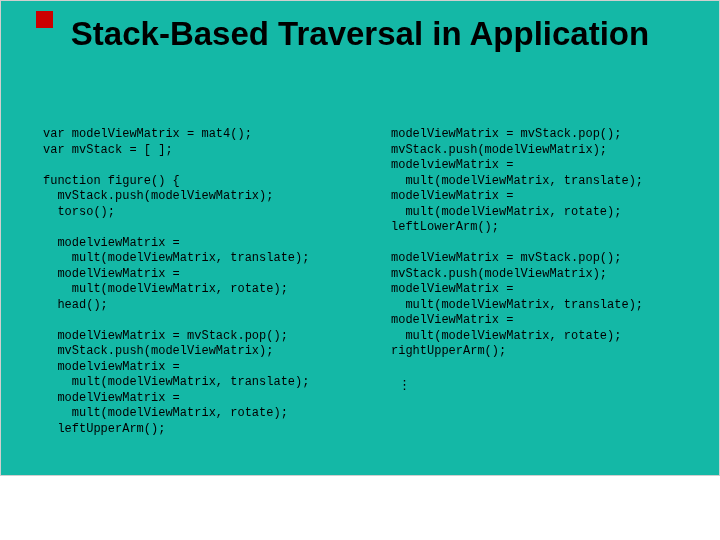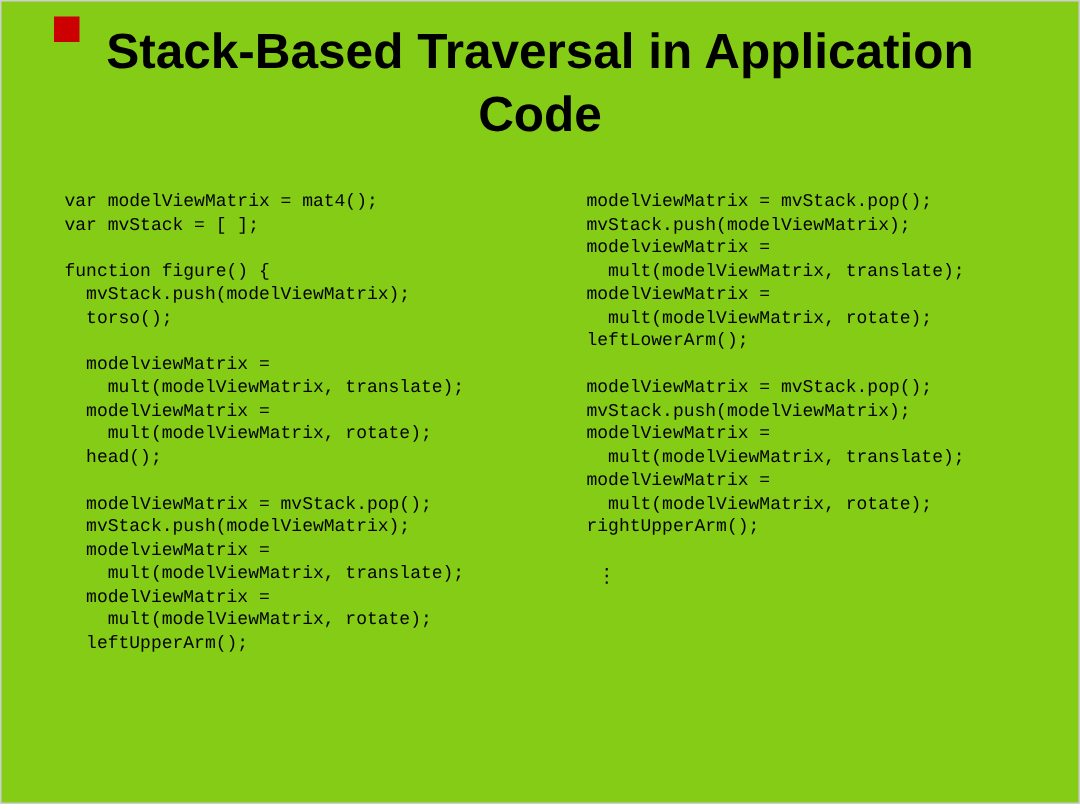--- a/index.html
+++ b/index.html
@@ -3,22 +3,22 @@
 <meta charset="utf-8">
 <style>
   html, body {
     margin: 0;
     padding: 0;
     background: #ffffff;
   }
   .slide {
     position: relative;
     width: 720px;
-    height: 536px;
-    background: #84cc16;
+    height: 476px;
+    background: #14b8a6;
     border: 1px solid #cfcfcf;
     box-sizing: border-box;
     overflow: hidden;
     font-family: "Liberation Sans", sans-serif;
     text-decoration: underline;
   }
   .accent-square {
     position: absolute;
     left: 35px;
     top: 10px;
@@ -63,21 +63,20 @@
 </style>
 </head>
 <body>
 
 <div class="slide">
 
   <div class="accent-square" style="background: rgb(204, 0, 0);"></div>
 
   <h1 class="title">
     <span>Stack-Based Traversal in Application</span><br>
-    <span>Code</span>
   </h1>
 
   <pre class="code code-left">var modelViewMatrix = mat4();
 var mvStack = [ ];
 
 function figure() {
   mvStack.push(modelViewMatrix);
   torso();
 
   modelviewMatrix =

